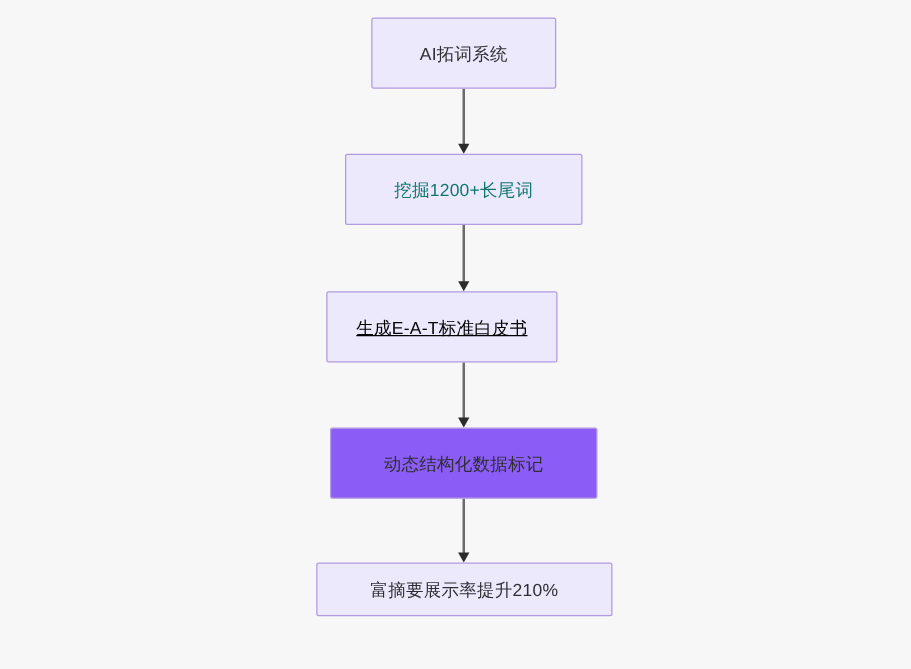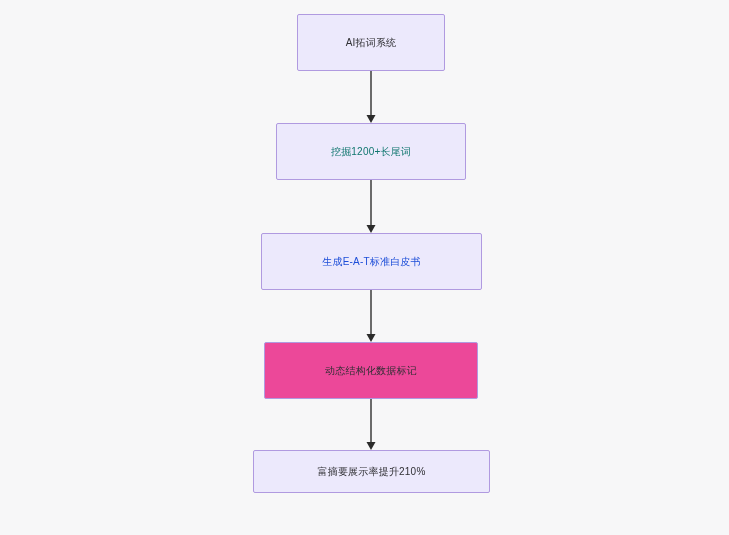--- a/index.html
+++ b/index.html
@@ -21,21 +21,21 @@
   .node {
     position: absolute;
     box-sizing: border-box;
     background: #ece9fc;
     border: 1.4px solid #b09ae0;
     border-radius: 2px;
     display: flex;
     align-items: center;
     justify-content: center;
     color: #2f2f33;
-    font-size: 10px;
+    font-size: 14px;
     letter-spacing: 0.2px;
     white-space: nowrap;
   }
   .node-label {
     display: block;
     line-height: 1;
   }
   .edge {
     position: absolute;
     left: 0;
@@ -59,22 +59,22 @@
       <polygon points="366.5,334 375.5,334 371,342" fill="#2b2b2b"></polygon>
       <line x1="371" y1="399" x2="371" y2="443" stroke="#6b6b6b" stroke-width="2"></line>
       <polygon points="366.5,442 375.5,442 371,450" fill="#2b2b2b"></polygon>
     </svg>
 <div class="node" style="left: 297px; top: 14px; width: 148px; height: 57px; background: rgb(236, 233, 252); border-color: rgb(176, 154, 224); color: rgb(47, 47, 51);">
       <span class="node-label">AI拓词系统</span>
     </div>
     <div class="node" style="left: 276px; top: 123px; width: 190px; height: 57px; background: rgb(236, 233, 252); border-color: rgb(176, 154, 224); color: #0f766e;">
       <span class="node-label">挖掘1200+长尾词</span>
     </div>
-    <div class="node" style="left: 261px; top: 233px; width: 221px; height: 57px; background: rgb(236, 233, 252); border-color: rgb(176, 154, 224); color: #1d4ed8;">
+    <div class="node" style="left: 261px; top: 233px; width: 185px; height: 57px; background: rgb(236, 233, 252); border-color: rgb(176, 154, 224); color: #000000; text-decoration: underline;">
       <span class="node-label">生成E-A-T标准白皮书</span>
     </div>
-    <div class="node" style="left: 264px; top: 342px; width: 214px; height: 57px; background: #ec4899; border-color: rgb(176, 154, 224); color: rgb(47, 47, 51);">
+    <div class="node" style="left: 264px; top: 342px; width: 214px; height: 57px; background: #8b5cf6; border-color: rgb(176, 154, 224); color: rgb(47, 47, 51);">
       <span class="node-label">动态结构化数据标记</span>
     </div>
     <div class="node" style="left: 253px; top: 450px; width: 237px; height: 43px; background: rgb(236, 233, 252); border-color: rgb(176, 154, 224); color: rgb(47, 47, 51);">
       <span class="node-label">富摘要展示率提升210%</span>
     </div>
   </div>
 
 </body></html>

